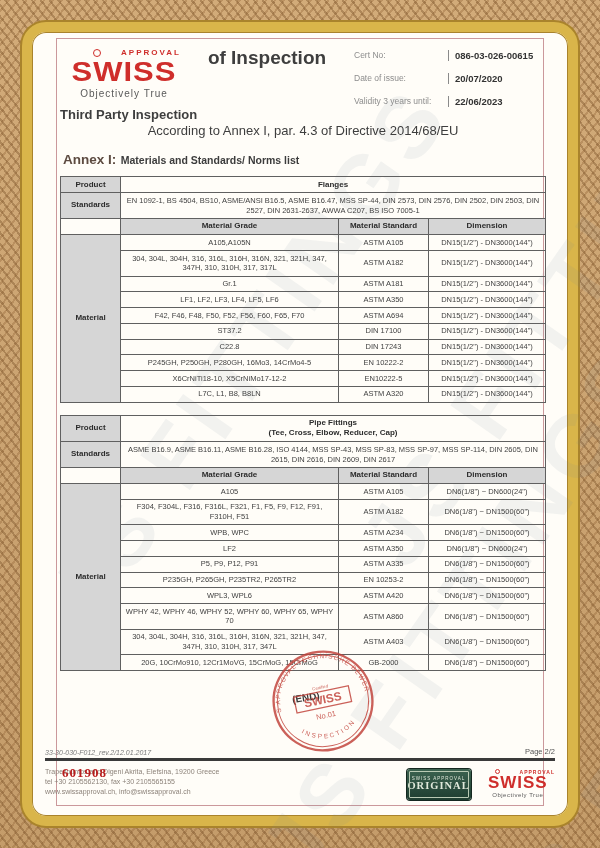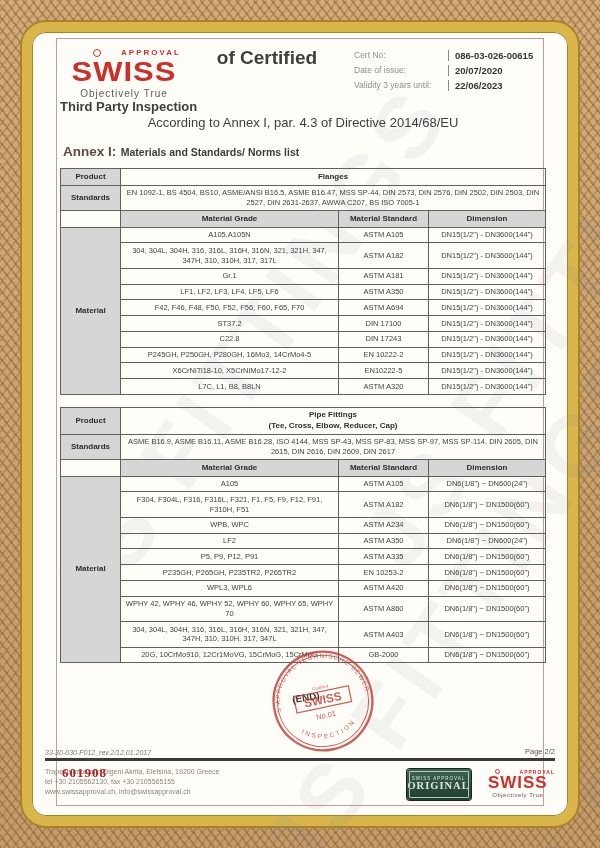--- a/index.html
+++ b/index.html
@@ -31,21 +31,21 @@
   .logo-approval{font-size:8px;font-weight:bold;color:#cf2e2b;letter-spacing:2px;
       display:flex;align-items:center;justify-content:center;gap:20px;margin-left:26px;}
   .ring{display:inline-block;width:6px;height:6px;border:1.6px solid #cf2e2b;border-radius:50%;}
   .logo-brand{font-size:31px;font-weight:800;color:#cf2e2b;letter-spacing:1px;line-height:.95;
       transform:scaleY(.92);}
   .logo-tagline{font-size:10px;color:#5a5a5a;letter-spacing:1px;margin-top:2px;}
   .titleblock{flex:1;text-align:center;padding-top:4px;}
   .title-main{font-size:23px;font-weight:800;color:#3e3e3e;letter-spacing:1px;line-height:1.05;}
   .title-sub{font-size:19px;font-weight:800;color:#3e3e3e;line-height:1.1;}
   .certinfo{flex:0 0 auto;width:192px;padding-top:6px;display:grid;
-      grid-template-columns:94px 1fr;row-gap:4px;margin-left:8px;}
+      grid-template-columns:94px 1fr;row-gap:12px;margin-left:8px;}
   .ci-label{font-size:8.5px;color:#8d8d8d;}
   .ci-value{font-size:9.5px;font-weight:bold;color:#333;border-left:1px solid #8a8a8a;padding-left:6px;}
 
   .centerline1{text-align:left;font-size:13px;font-weight:800;color:#3e3e3e;margin-top:0;}
   .centerline2{text-align:center;font-size:13px;font-weight:400;color:#3e3e3e;margin-top:1px;}
 
   .annex{margin-top:12px;margin-left:3px;}
   .annex-prefix{font-size:13.5px;font-weight:bold;color:#5d4b41;}
   .annex-title{font-size:10.5px;font-weight:bold;color:#3c3c3c;}
 
@@ -107,21 +107,21 @@
     <div class="header">
       <div class="logo">
         <div class="logo-approval">
           <span class="ring"></span>
           <span>APPROVAL</span>
         </div>
         <div class="logo-brand">SWISS</div>
         <div class="logo-tagline">Objectively True</div>
       </div>
       <div class="titleblock">
-        <div class="title-sub">of Certified</div>
+        <div class="title-sub">of Inspection</div>
       </div>
       <div class="certinfo">
         <div class="ci-label">Cert No:</div>
         <div class="ci-value">086-03-026-00615</div>
         <div class="ci-label">Date of issue:</div>
         <div class="ci-value">20/07/2020</div>
         <div class="ci-label">Validity 3 years until:</div>
         <div class="ci-value">22/06/2023</div>
       </div>
     </div>

